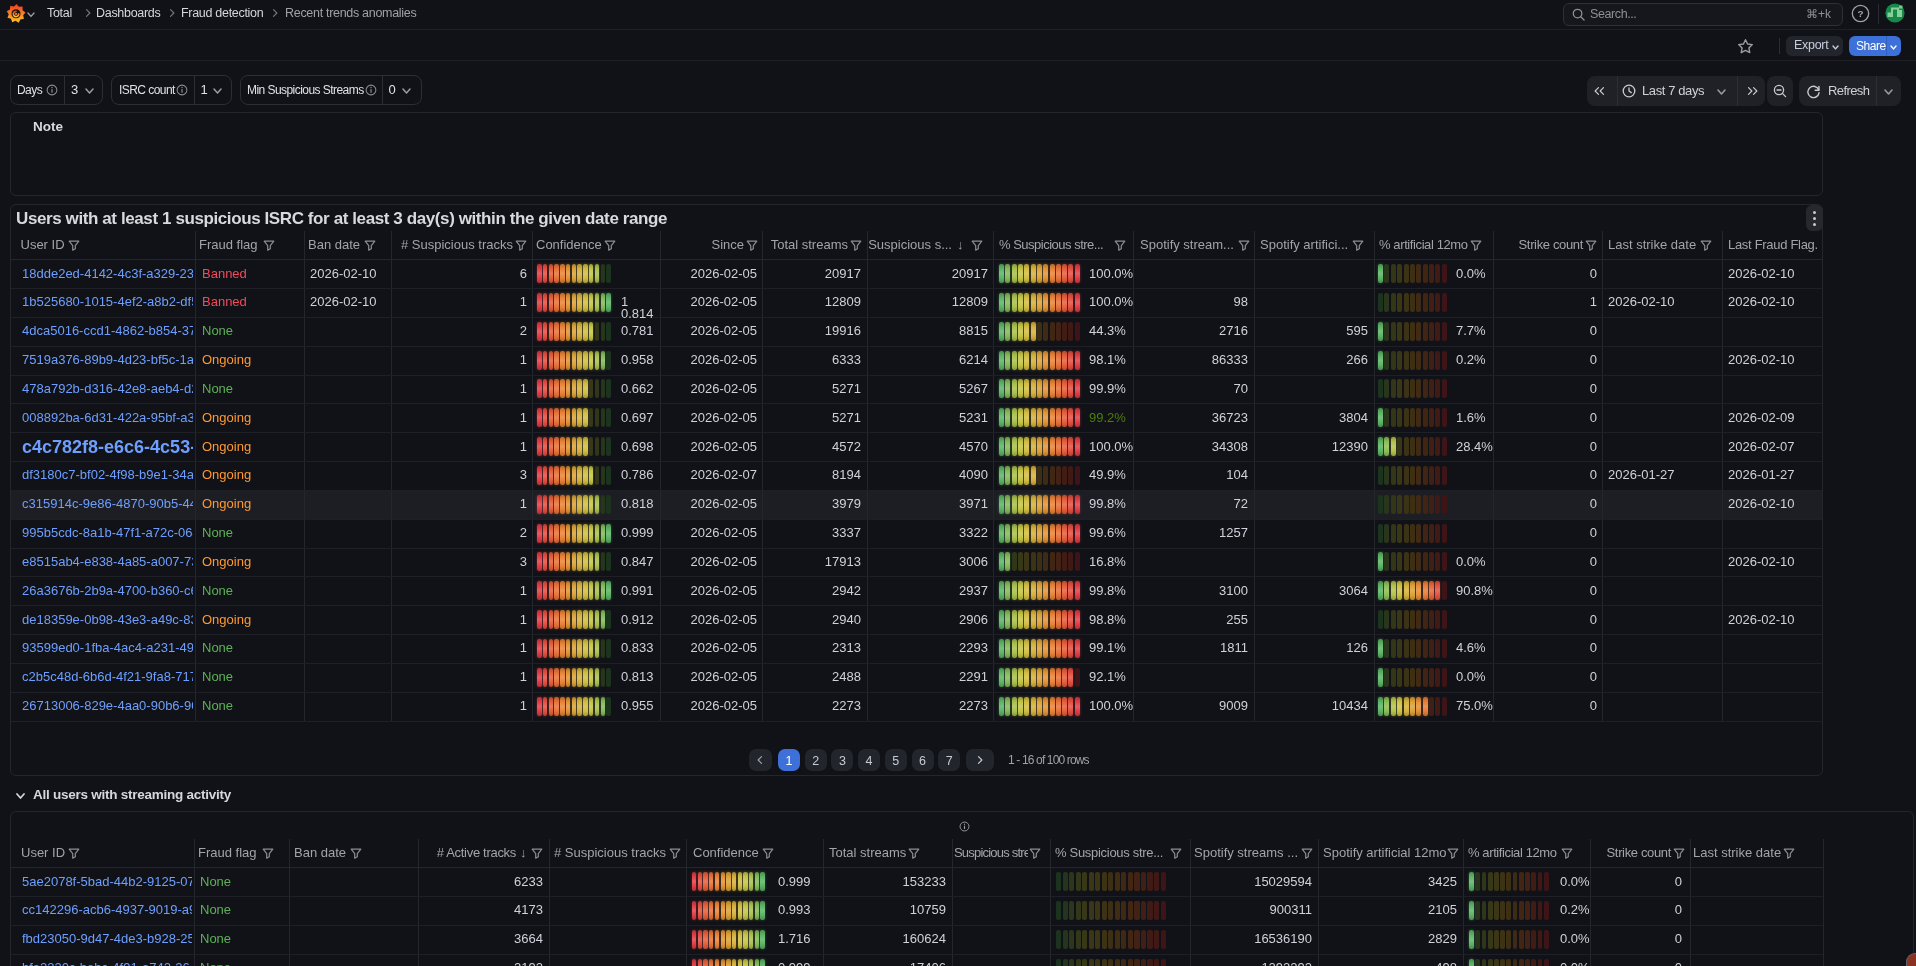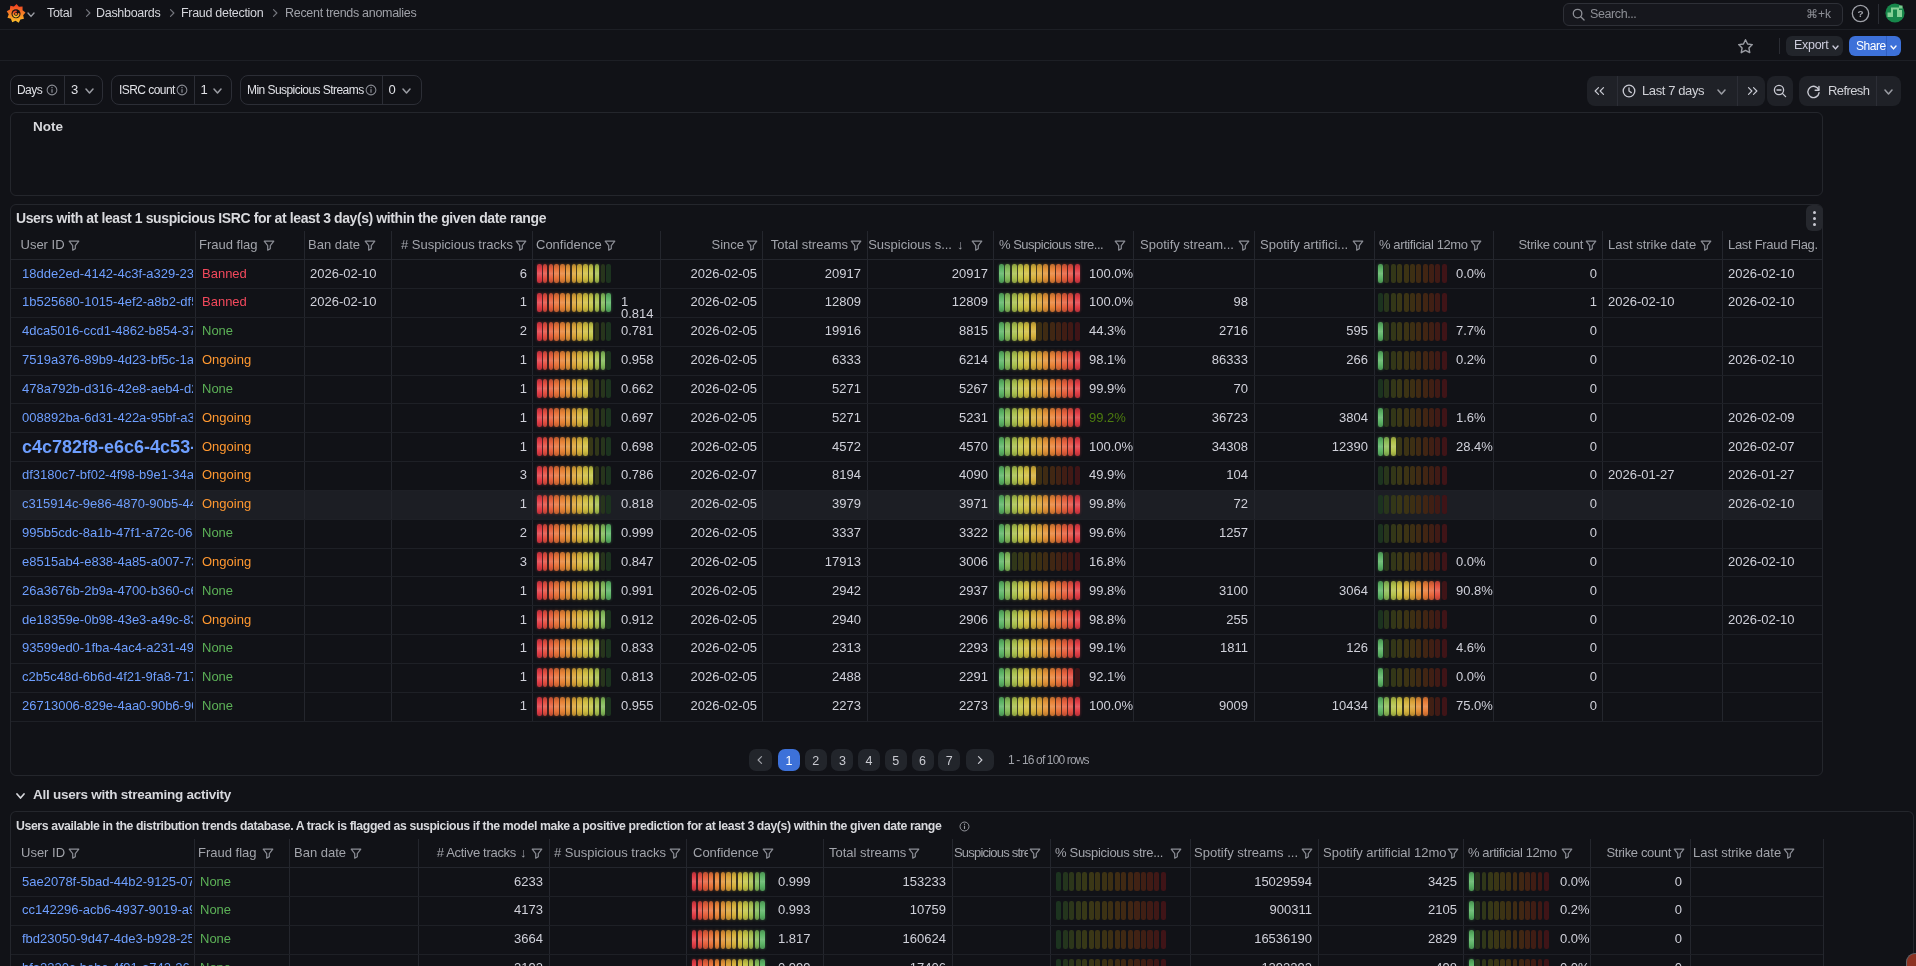--- a/index.html
+++ b/index.html
@@ -139,21 +139,21 @@
 <path d="M13.6 6.4 A6 6 0 1 0 13.9 9.4" fill="none" stroke="#c9cad3" stroke-width="1.5" stroke-linecap="round"></path>
 <polyline points="13.8,2.6 13.8,6.6 9.8,6.6" fill="none" stroke="#c9cad3" stroke-width="1.5" stroke-linejoin="round" stroke-linecap="round"></polyline>
     </svg>
     <div class="a" style="left:1828.0px;top:82.9px;font-size:13px;line-height:16.12px;color:#d0d1d7;font-weight:500;white-space:nowrap;letter-spacing:-0.6px;">Refresh</div>
     <svg class="a" style="left:1884.0px;top:89.0px" width="9" height="6" viewBox="0 0 9 6">
       <polyline points="1,1 4.5,5.0 8,1" fill="none" stroke="#9a9ca3" stroke-width="1.5" stroke-linecap="round" stroke-linejoin="round"></polyline>
     </svg>
     <div class="a" style="left:10.0px;top:112.0px;width:1813.0px;height:84.0px;border:1px solid #24262c;border-radius:6px"></div>
     <div class="a" style="left:33.0px;top:119.1px;font-size:13.5px;line-height:16.74px;color:#d8d9dd;font-weight:700;white-space:nowrap;">Note</div>
     <div class="a" style="left:10.0px;top:204.0px;width:1813.0px;height:572.0px;border:1px solid #24262c;border-radius:6px"></div>
-    <div class="a" style="left:16.0px;top:211.4px;font-size:14px;line-height:15.252px;color:#d8d9dd;font-weight:700;white-space:nowrap;letter-spacing:-0.4px;">Users with at least 1 suspicious ISRC for at least 3 day(s) within the given date range</div>
+    <div class="a" style="left:16.0px;top:211.4px;font-size:17px;line-height:15.252px;color:#d8d9dd;font-weight:700;white-space:nowrap;letter-spacing:-0.4px;">Users with at least 1 suspicious ISRC for at least 3 day(s) within the given date range</div>
     <div class="a" style="left:1806.0px;top:205.0px;width:17.0px;height:26.0px;background:#26282e;border-radius:6px"></div>
     <div class="a" style="left:1813.0px;top:210.5px;width:3.0px;height:3.0px;background:#c9cad3;border-radius:50%"></div>
     <div class="a" style="left:1813.0px;top:216.5px;width:3.0px;height:3.0px;background:#c9cad3;border-radius:50%"></div>
     <div class="a" style="left:1813.0px;top:222.5px;width:3.0px;height:3.0px;background:#c9cad3;border-radius:50%"></div>
     <div class="a" style="left:11.0px;top:489.8px;width:1811.0px;height:28.8px;background:#1c1e24"></div>
     <div class="a" style="left:195.0px;top:231.0px;width:1px;height:489.5px;background:#24262d"></div>
     <div class="a" style="left:304.0px;top:231.0px;width:1px;height:489.5px;background:#24262d"></div>
     <div class="a" style="left:391.0px;top:231.0px;width:1px;height:489.5px;background:#24262d"></div>
     <div class="a" style="left:532.0px;top:231.0px;width:1px;height:489.5px;background:#24262d"></div>
     <div class="a" style="left:660.0px;top:231.0px;width:1px;height:489.5px;background:#24262d"></div>
@@ -1042,21 +1042,20 @@
     <div class="a" style="left:966.0px;top:749.0px;width:28.0px;height:22.0px;background:#22252b;border-radius:7px"></div>
     <svg class="a" style="left:977.0px;top:754.6px" width="6" height="10" viewBox="0 0 8 12">
       <polyline points="2,1.5 6.5,6 2,10.5" fill="none" stroke="#c9cad1" stroke-width="1.6" stroke-linecap="round" stroke-linejoin="round"></polyline>
     </svg>
     <div class="a" style="left:1008.0px;top:752.6px;font-size:12px;line-height:14.88px;color:#9fa1a8;font-weight:400;white-space:nowrap;letter-spacing:-0.85px;">1 - 16 of 100 rows</div>
     <svg class="a" style="left:16.0px;top:792.5px" width="9" height="6" viewBox="0 0 9 6">
       <polyline points="1,1 4.5,5.0 8,1" fill="none" stroke="#d6d7dc" stroke-width="1.7" stroke-linecap="round" stroke-linejoin="round"></polyline>
     </svg>
     <div class="a" style="left:33.0px;top:786.6px;font-size:13.5px;line-height:16.74px;color:#d6d7dc;font-weight:700;white-space:nowrap;letter-spacing:-0.25px;">All users with streaming activity</div>
     <div class="a" style="left:10.0px;top:811.0px;width:1904.0px;height:161.0px;border:1px solid #24262c;border-radius:6px;border-bottom:none"></div>
-    <div class="a" style="left:16.0px;top:819.4px;font-size:12.3px;line-height:15.252px;color:#d8d9dd;font-weight:700;white-space:nowrap;letter-spacing:-0.4px;">Users available in the distribution trends database. A track is flagged as suspicious if the model make a positive prediction for at least 3 day(s) within the given date range</div>
     <svg class="a" style="left:958.9px;top:821.4px" width="11" height="11" viewBox="0 0 14 14">
       <circle cx="7" cy="7" r="5.7" fill="none" stroke="#9a9ca3" stroke-width="1.2"></circle>
       <rect x="6.3" y="6" width="1.4" height="4.2" fill="#9a9ca3"></rect>
       <rect x="6.3" y="3.4" width="1.4" height="1.5" fill="#9a9ca3"></rect>
     </svg>
     <div class="a" style="left:194.0px;top:839.0px;width:1px;height:127.0px;background:#24262d"></div>
     <div class="a" style="left:289.0px;top:839.0px;width:1px;height:127.0px;background:#24262d"></div>
     <div class="a" style="left:418.0px;top:839.0px;width:1px;height:127.0px;background:#24262d"></div>
     <div class="a" style="left:549.0px;top:839.0px;width:1px;height:127.0px;background:#24262d"></div>
     <div class="a" style="left:686.0px;top:839.0px;width:1px;height:127.0px;background:#24262d"></div>
@@ -1243,21 +1242,21 @@
     <i class="gc" style="left:709.1px;top:929.9px;width:4.4px;height:19px;background:linear-gradient(180deg,#b85b2e 0%,#e7723a 26%,#ea8859 50%,#e7723a 74%,#b85b2e 100%);box-shadow:0 0 3px rgba(231,114,58,.45)"></i>
     <i class="gc" style="left:714.8px;top:929.9px;width:4.4px;height:19px;background:linear-gradient(180deg,#ba692c 0%,#e98437 26%,#ec9757 50%,#e98437 74%,#ba692c 100%);box-shadow:0 0 3px rgba(233,132,55,.45)"></i>
     <i class="gc" style="left:720.5px;top:929.9px;width:4.4px;height:19px;background:linear-gradient(180deg,#b4752c 0%,#e29338 26%,#e6a457 50%,#e29338 74%,#b4752c 100%);box-shadow:0 0 3px rgba(226,147,56,.45)"></i>
     <i class="gc" style="left:726.2px;top:929.9px;width:4.4px;height:19px;background:linear-gradient(180deg,#af822d 0%,#dba339 26%,#e0b158 50%,#dba339 74%,#af822d 100%);box-shadow:0 0 3px rgba(219,163,57,.45)"></i>
     <i class="gc" style="left:731.8px;top:929.9px;width:4.4px;height:19px;background:linear-gradient(180deg,#ab8d30 0%,#d6b13c 26%,#dcbd5b 50%,#d6b13c 74%,#ab8d30 100%);box-shadow:0 0 3px rgba(214,177,60,.45)"></i>
     <i class="gc" style="left:737.5px;top:929.9px;width:4.4px;height:19px;background:linear-gradient(180deg,#a79834 0%,#d1be41 26%,#d8c85f 50%,#d1be41 74%,#a79834 100%);box-shadow:0 0 3px rgba(209,190,65,.45)"></i>
     <i class="gc" style="left:743.2px;top:929.9px;width:4.4px;height:19px;background:linear-gradient(180deg,#9c9d38 0%,#c4c547 26%,#cdce64 50%,#c4c547 74%,#9c9d38 100%);box-shadow:0 0 3px rgba(196,197,71,.45)"></i>
     <i class="gc" style="left:748.9px;top:929.9px;width:4.4px;height:19px;background:linear-gradient(180deg,#879a3f 0%,#a9c14f 26%,#b6ca6b 50%,#a9c14f 74%,#879a3f 100%);box-shadow:0 0 3px rgba(169,193,79,.45)"></i>
     <i class="gc" style="left:754.6px;top:929.9px;width:4.4px;height:19px;background:linear-gradient(180deg,#699548 0%,#84bb5a 26%,#97c574 50%,#84bb5a 74%,#699548 100%);box-shadow:0 0 3px rgba(132,187,90,.45)"></i>
     <i class="gc" style="left:760.3px;top:929.9px;width:4.4px;height:19px;background:linear-gradient(180deg,#499051 0%,#5cb466 26%,#76c07e 50%,#5cb466 74%,#499051 100%);box-shadow:0 0 3px rgba(92,180,102,.45)"></i>
-    <div class="a" style="left:778.0px;top:931.3px;font-size:13px;line-height:16.12px;color:#d0d1da;font-weight:400;white-space:nowrap;">1.817</div>
+    <div class="a" style="left:778.0px;top:931.3px;font-size:13px;line-height:16.12px;color:#d0d1da;font-weight:400;white-space:nowrap;">1.716</div>
     <div class="a" style="right:970.0px;top:931.3px;font-size:13px;line-height:16.12px;color:#d0d1da;font-weight:400;white-space:nowrap;">160624</div>
     <i class="gc" style="left:1056.0px;top:929.9px;width:5.2px;height:19px;background:#1c331f"></i>
     <i class="gc" style="left:1062.5px;top:929.9px;width:5.2px;height:19px;background:#24351d"></i>
     <i class="gc" style="left:1069.1px;top:929.9px;width:5.2px;height:19px;background:#2c361a"></i>
     <i class="gc" style="left:1075.6px;top:929.9px;width:5.2px;height:19px;background:#323719"></i>
     <i class="gc" style="left:1082.1px;top:929.9px;width:5.2px;height:19px;background:#373817"></i>
     <i class="gc" style="left:1088.6px;top:929.9px;width:5.2px;height:19px;background:#3b3716"></i>
     <i class="gc" style="left:1095.2px;top:929.9px;width:5.2px;height:19px;background:#3b3415"></i>
     <i class="gc" style="left:1101.7px;top:929.9px;width:5.2px;height:19px;background:#3c3214"></i>
     <i class="gc" style="left:1108.2px;top:929.9px;width:5.2px;height:19px;background:#3d2f13"></i>

